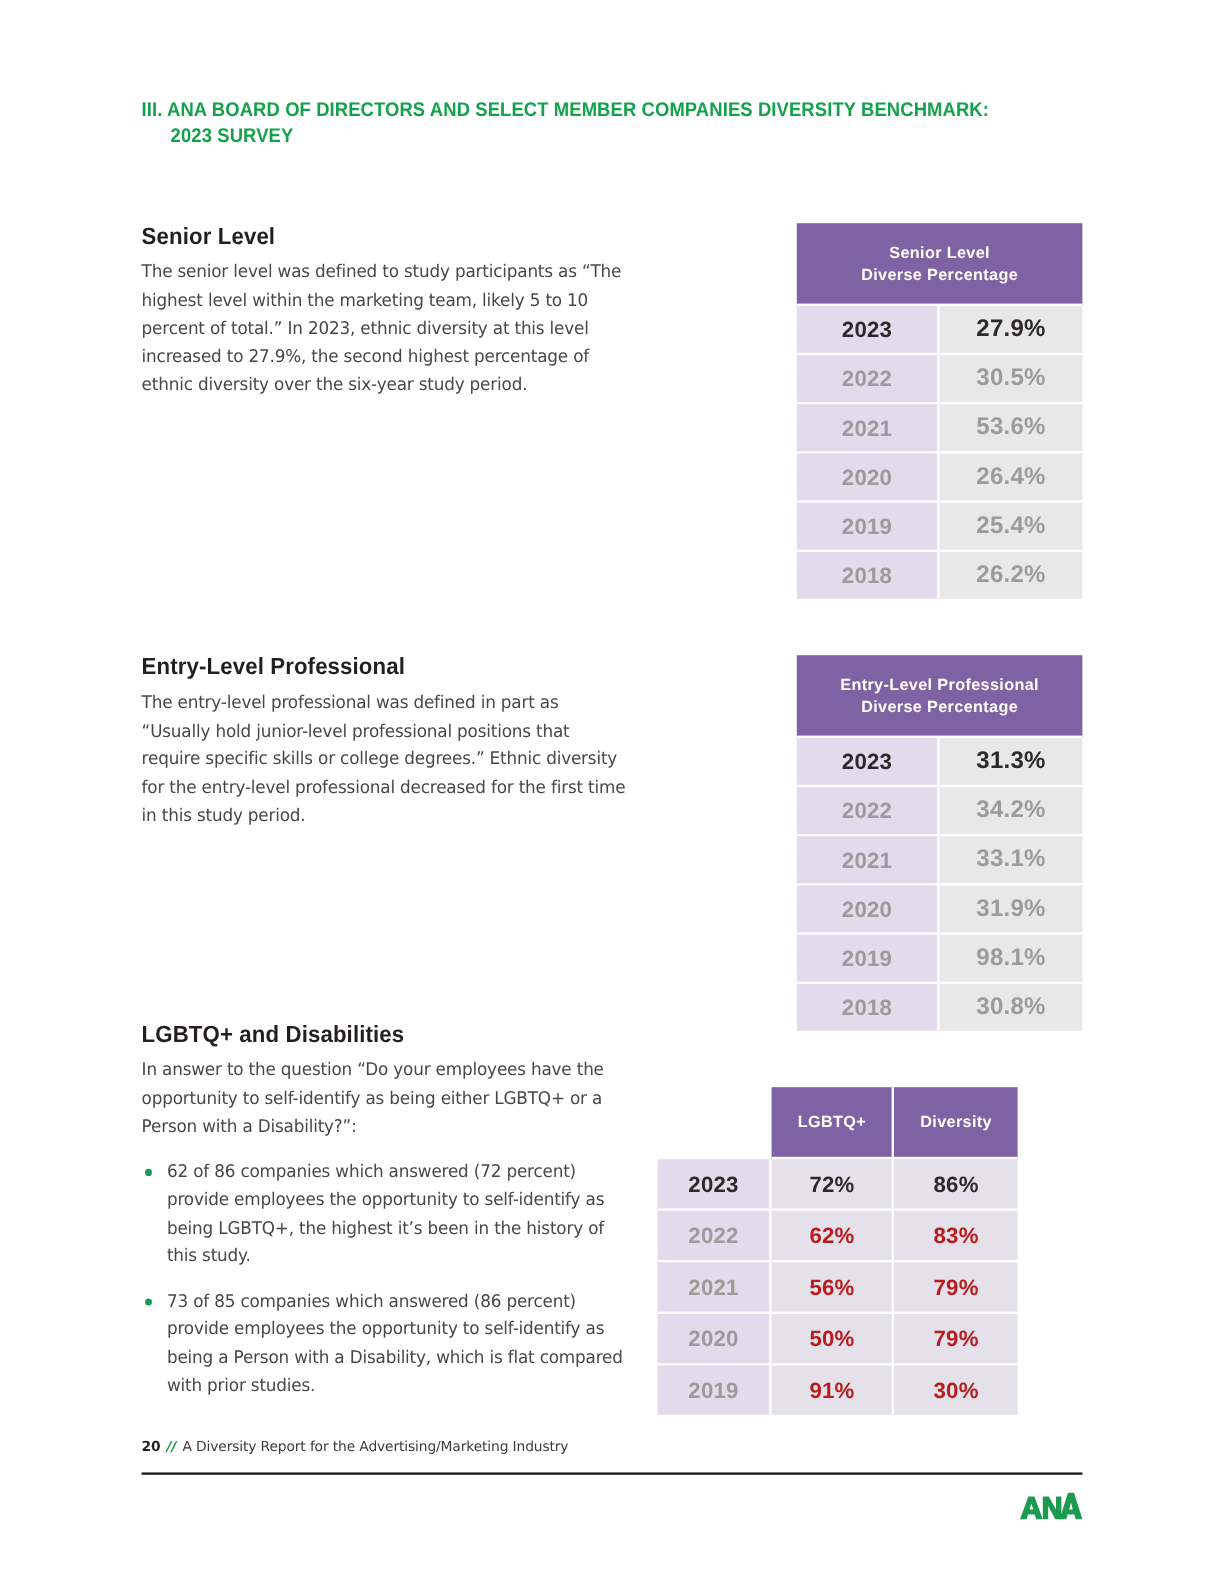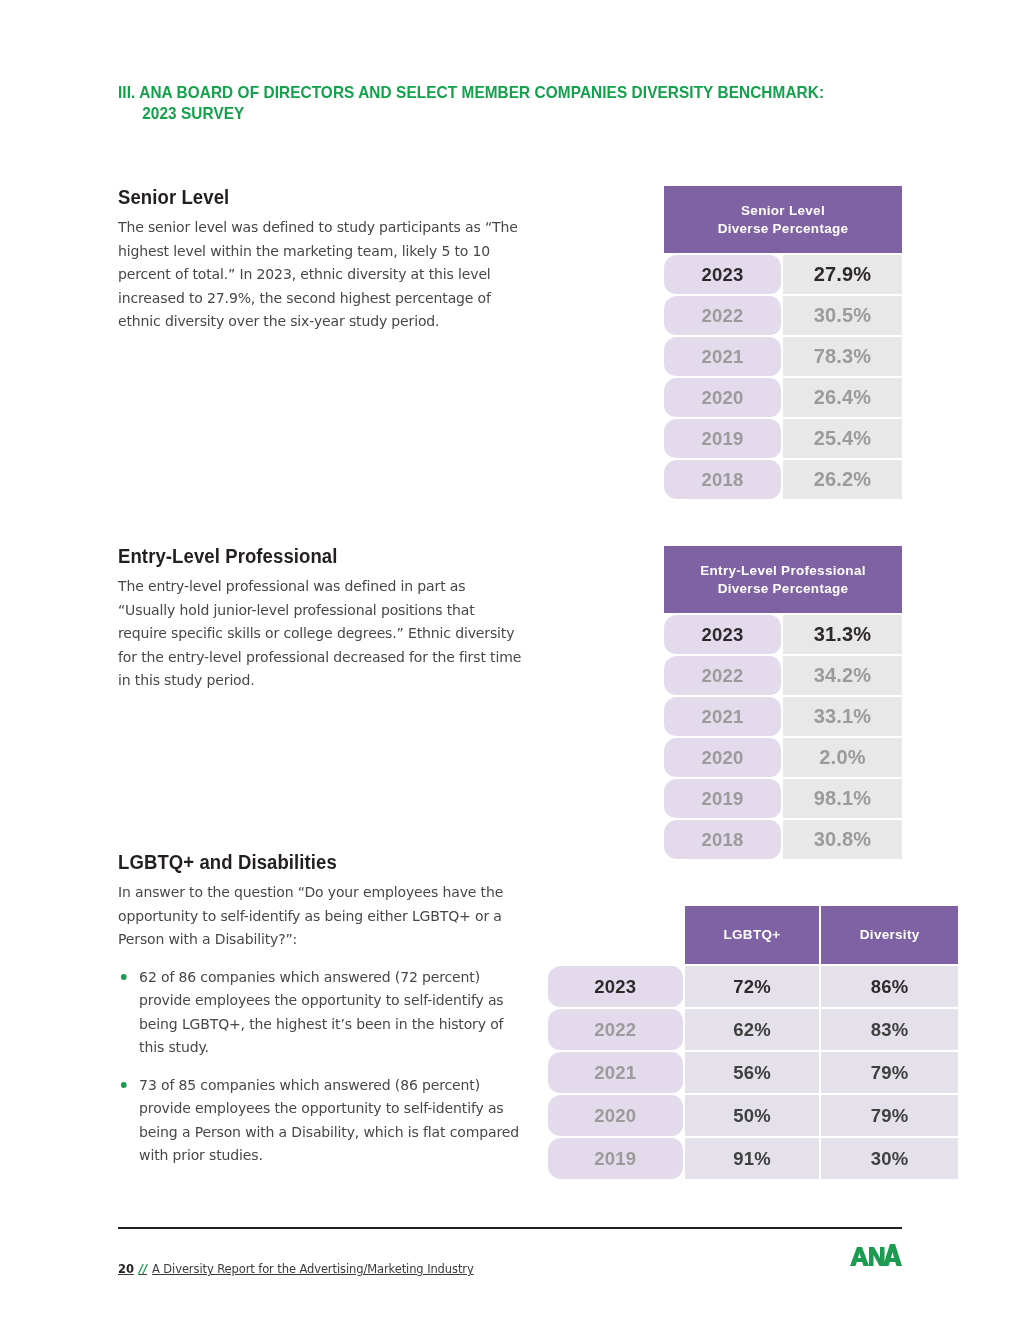--- a/index.html
+++ b/index.html
@@ -123,31 +123,30 @@
   .th-blank {
     background: #ffffff;
     border-bottom: none !important;
   }
 
   td.c-year {
     background: #E3DAEB;
     color: #9b9b9b;
     font-size: 18.5px;
     letter-spacing: 0.2px;
-    border-radius: 13px;
   }
   td.c-val {
     background: #E8E8E8;
     color: #9b9b9b;
     font-size: 20px;
     letter-spacing: 0.2px;
   }
   td.c-val-tint {
     background: #E5E1EA;
-    color: #404040;
+    color: #b91c1c;
     font-size: 18.5px;
     letter-spacing: 0.2px;
   }
   tr.row-current td.c-year,
   tr.row-current td.c-val,
   tr.row-current td.c-val-tint {
     color: #2e2a2c;
   }
 
   
@@ -158,45 +157,44 @@
   #table-senior { top: 186px; }
   #table-entry  { top: 546px; }
   #table-senior col.w-year, #table-entry col.w-year { width: 119px; }
   #table-senior col.w-val,  #table-entry col.w-val  { width: 119px; }
   #table-senior tbody td, #table-entry tbody td { height: 39px; }
   #table-senior thead th, #table-entry thead th { height: 55px; }
 
   #table-lgbtq {
     left: 548px;
     top: 906px;
-    width: 410px;
+    width: 300px;
   }
   #table-lgbtq col { width: 118px; }
   #table-lgbtq thead th { height: 46px; }
   #table-lgbtq tbody td { height: 41px; }
 
   
   .footer-rule {
     position: absolute;
     left: 118px;
     top: 1227px;
     width: 784px;
     height: 2px;
     background: #231f20;
   }
   .footer-text {
     position: absolute;
     left: 118px;
-    top: 1262px;
+    top: 1198px;
     font-family: "DejaVu Sans", sans-serif;
     font-size: 11.5px;
     color: #3b3b3b;
     letter-spacing: -0.1px;
     white-space: nowrap;
-    text-decoration: underline;
   }
   .footer-text .pg {
     font-weight: 700;
     color: #231f20;
     font-size: 11.5px;
   }
   .footer-text .sep {
     color: #1a9b50;
     font-weight: 700;
     font-style: italic;
@@ -242,21 +240,21 @@
       <tr class="row-current">
         <td class="c-year">2023</td>
         <td class="c-val">27.9%</td>
       </tr>
       <tr>
         <td class="c-year">2022</td>
         <td class="c-val">30.5%</td>
       </tr>
       <tr>
         <td class="c-year">2021</td>
-        <td class="c-val">78.3%</td>
+        <td class="c-val">53.6%</td>
       </tr>
       <tr>
         <td class="c-year">2020</td>
         <td class="c-val">26.4%</td>
       </tr>
       <tr>
         <td class="c-year">2019</td>
         <td class="c-val">25.4%</td>
       </tr>
       <tr>
@@ -292,21 +290,21 @@
       <tr>
         <td class="c-year">2022</td>
         <td class="c-val">34.2%</td>
       </tr>
       <tr>
         <td class="c-year">2021</td>
         <td class="c-val">33.1%</td>
       </tr>
       <tr>
         <td class="c-year">2020</td>
-        <td class="c-val">2.0%</td>
+        <td class="c-val">31.9%</td>
       </tr>
       <tr>
         <td class="c-year">2019</td>
         <td class="c-val">98.1%</td>
       </tr>
       <tr>
         <td class="c-year" style="border-bottom:none">2018</td>
         <td class="c-val" style="border-bottom:none">30.8%</td>
       </tr>
     </tbody>

